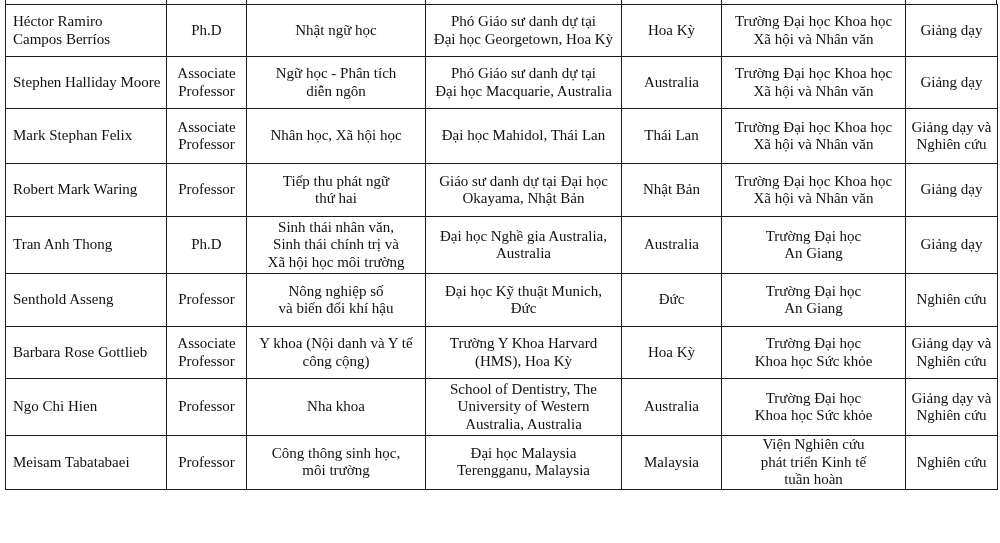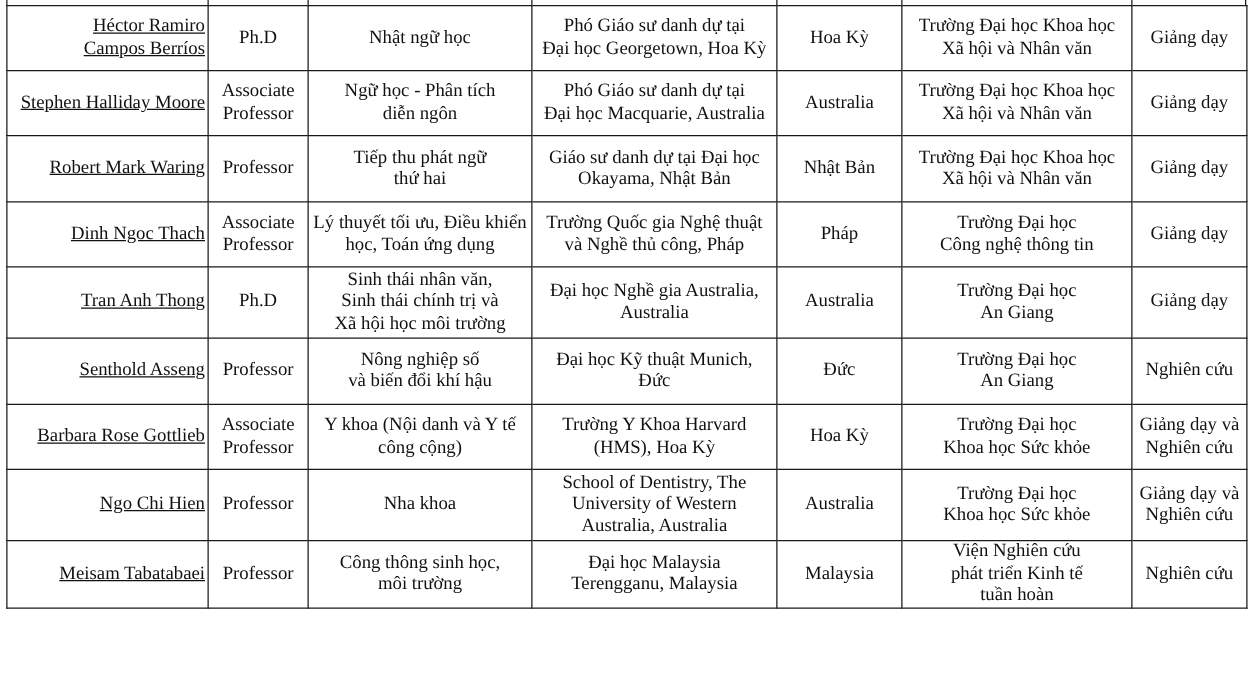--- a/index.html
+++ b/index.html
@@ -12,21 +12,21 @@
     font-size: 15px; line-height: 17.5px;
   }
   table.doc td {
     border: 1.5px solid #1a1a1a;
     padding: 0 2px;
     vertical-align: middle;
     text-align: center;
     overflow: hidden;
     white-space: pre-line;
   }
-  table.doc td.name { text-align: right; padding-left: 7px; text-decoration: underline; }
+  table.doc td.name { text-align: left; padding-left: 7px; }
   col.c1 { width: 161px; }
   col.c2 { width: 80px; }
   col.c3 { width: 179px; }
   col.c4 { width: 196px; }
   col.c5 { width: 100px; }
   col.c6 { width: 184px; }
   col.c7 { width: 92px; }
   .topstub { position: absolute; left: 0; top: 0; width: 1000px; height: 4px; }
   .topstub span { position: absolute; top: 0; height: 4px; border-left: 1.5px solid #1a1a1a; }
 </style>
@@ -73,43 +73,42 @@
 Professor</td>
         <td>Ngữ học - Phân tích
 diễn ngôn</td>
         <td>Phó Giáo sư danh dự tại
 Đại học Macquarie, Australia</td>
         <td>Australia</td>
         <td>Trường Đại học Khoa học
 Xã hội và Nhân văn</td>
         <td>Giảng dạy</td>
       </tr>
+      <tr style="height: 55px;">
+        <td class="name">Mark Stephan Felix</td>
+        <td>Associate
+Professor</td>
+        <td>Nhân học, Xã hội học</td>
+        <td>Đại học Mahidol, Thái Lan</td>
+        <td>Thái Lan</td>
+        <td>Trường Đại học Khoa học
+Xã hội và Nhân văn</td>
+        <td>Giảng dạy và
+Nghiên cứu</td>
+      </tr>
       <tr style="height: 53px;">
         <td class="name">Robert Mark Waring</td>
         <td>Professor</td>
         <td>Tiếp thu phát ngữ
 thứ hai</td>
         <td>Giáo sư danh dự tại Đại học
 Okayama, Nhật Bản</td>
         <td>Nhật Bản</td>
         <td>Trường Đại học Khoa học
 Xã hội và Nhân văn</td>
-        <td>Giảng dạy</td>
-      </tr>
-      <tr style="height: 52px;">
-        <td class="name">Dinh Ngoc Thach</td>
-        <td>Associate
-Professor</td>
-        <td>Lý thuyết tối ưu, Điều khiển
-học, Toán ứng dụng</td>
-        <td>Trường Quốc gia Nghệ thuật
-và Nghề thủ công, Pháp</td>
-        <td>Pháp</td>
-        <td>Trường Đại học
-Công nghệ thông tin</td>
         <td>Giảng dạy</td>
       </tr>
       <tr style="height: 57px;">
         <td class="name">Tran Anh Thong</td>
         <td>Ph.D</td>
         <td>Sinh thái nhân văn,
 Sinh thái chính trị và
 Xã hội học môi trường</td>
         <td>Đại học Nghề gia Australia,
 Australia</td>

